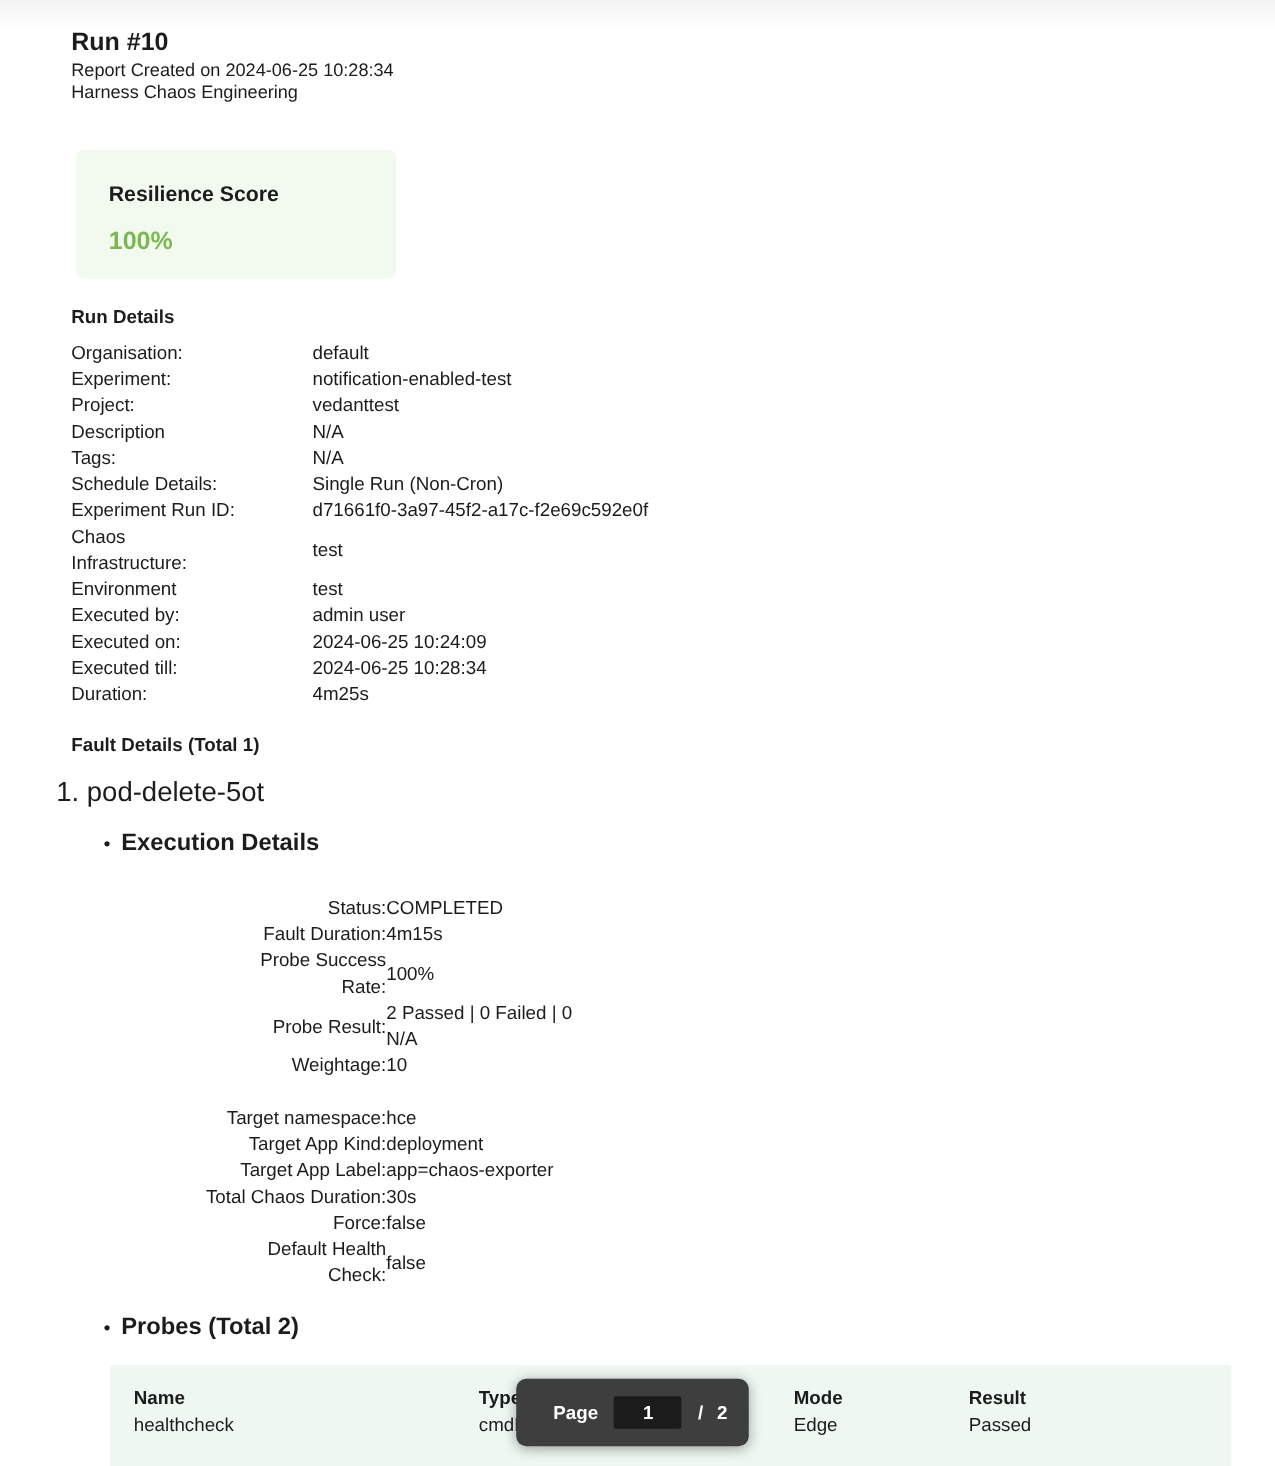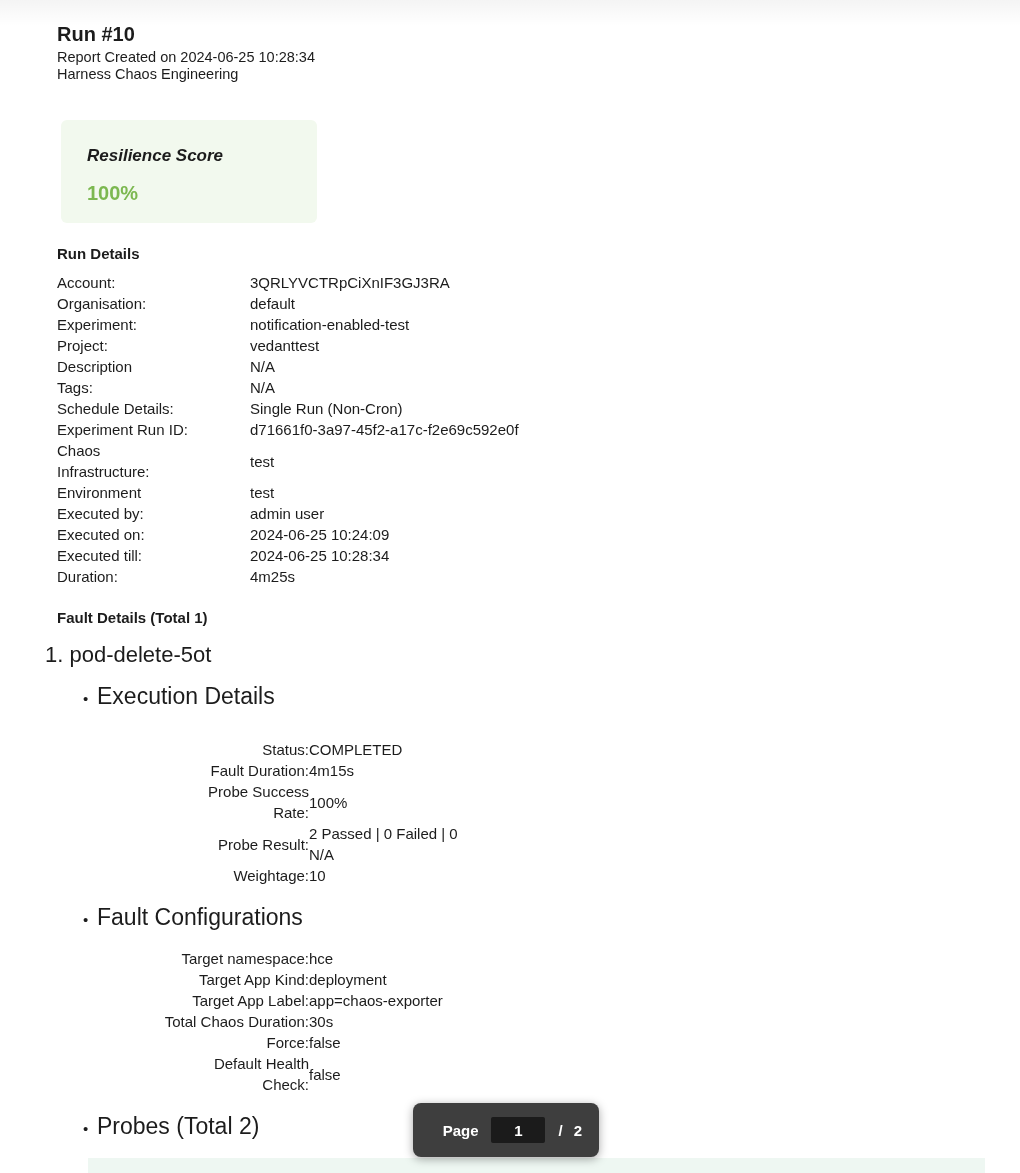--- a/index.html
+++ b/index.html
@@ -23,53 +23,53 @@
   .hdr-sub { font-size: 14.5px; margin-top: 5px; }
   .hdr-brand { font-size: 14.5px; line-height: 18px; }
 
   
   .res-box {
     margin-top: 37px; margin-left: 4px;
     width: 256px; height: 103px;
     background: #f2f9ee; border-radius: 6px;
     padding: 26px 0 0 26px;
   }
-  .res-label { font-size: 17px; font-weight: bold; font-style: italic; }
+  .res-label { font-size: 17px; font-weight: bold; }
   .res-value { font-size: 20px; font-weight: bold; color: #7cb850; margin-top: 16px; }
 
   
   .sec-h { font-size: 15px; font-weight: bold; line-height: 18px; margin-top: 22px; }
   .fault-name { font-size: 22px; font-weight: normal; line-height: 21px; margin-top: 17px; margin-left: -12px; }
 
   
   .kv { margin-top: 9px; }
   .kv-row { display: flex; align-items: center; }
   .kv-label, .kv-value { font-size: 15px; line-height: 21px; white-space: pre-line; }
   .kv-label { width: 193px; flex: 0 0 193px; }
   .kv .kv-value { max-width: 420px; }
 
   
   .bullet-sec { margin-left: 26px; margin-top: 21px; }
-  .bullet-head { display: flex; align-items: baseline; font-size: 23px; font-weight: normal; line-height: 20px; }
+  .bullet-head { display: flex; align-items: baseline; font-size: 19px; font-weight: bold; line-height: 20px; }
   .bullet { width: 14px; flex: 0 0 14px; font-size: 15px; }
   .bullet::before { content: "\2022"; }
   .sub-kv { margin-left: 40px; margin-top: 30px; }
   .sub-kv .kv-label { width: 186px; flex: 0 0 186px; text-align: right; }
   .sub-kv-tight { margin-top: 18px; }
 
   
   .probe-table {
     margin-left: 31px; margin-top: 19px;
     width: 897px; min-height: 120px;
     background: #eef7f2;
     padding: 16px 0 10px 19px;
   }
   .pt-grid { display: grid; grid-template-columns: 276px 252px 140px auto; }
   .pt-cell { font-size: 15px; line-height: 22px; }
-  .pt-head .pt-cell { font-weight: bold; text-align: right; }
+  .pt-head .pt-cell { font-weight: bold; }
 
   
   .page-toolbar {
     position: absolute; left: 413px; top: 1103px;
     width: 186px; height: 54px;
     background: #3e3e3e; border-radius: 8px;
     box-shadow: 0 2px 10px rgba(0,0,0,0.35);
     display: flex; align-items: center; padding: 0 17px;
     color: #ffffff; font-size: 15px; font-weight: bold; justify-content: flex-end;
   }
@@ -98,24 +98,20 @@
   </div>
 
   <div class="res-box">
     <div class="res-label">Resilience Score</div>
     <div class="res-value">100%</div>
   </div>
 
   <div class="sec-h">Run Details</div>
   <div class="kv">
     <div class="kv-row">
-        <div class="kv-label">Account:</div>
-        <div class="kv-value">3QRLYVCTRpCiXnIF3GJ3RA</div>
-      </div>
-    <div class="kv-row">
         <div class="kv-label">Organisation:</div>
         <div class="kv-value">default</div>
       </div>
     <div class="kv-row">
         <div class="kv-label">Experiment:</div>
         <div class="kv-value">notification-enabled-test</div>
       </div>
     <div class="kv-row">
         <div class="kv-label">Project:</div>
         <div class="kv-value">vedanttest</div>
@@ -191,24 +187,20 @@
 N/A</div>
         </div>
       <div class="kv-row">
           <div class="kv-label">Weightage:</div>
           <div class="kv-value">10</div>
         </div>
     </div>
   </div>
 
   <div class="bullet-sec">
-    <div class="bullet-head">
-      <span class="bullet"></span>
-      <span>Fault Configurations</span>
-    </div>
     <div class="kv sub-kv sub-kv-tight">
       <div class="kv-row">
           <div class="kv-label">Target namespace:</div>
           <div class="kv-value">hce</div>
         </div>
       <div class="kv-row">
           <div class="kv-label">Target App Kind:</div>
           <div class="kv-value">deployment</div>
         </div>
       <div class="kv-row">

